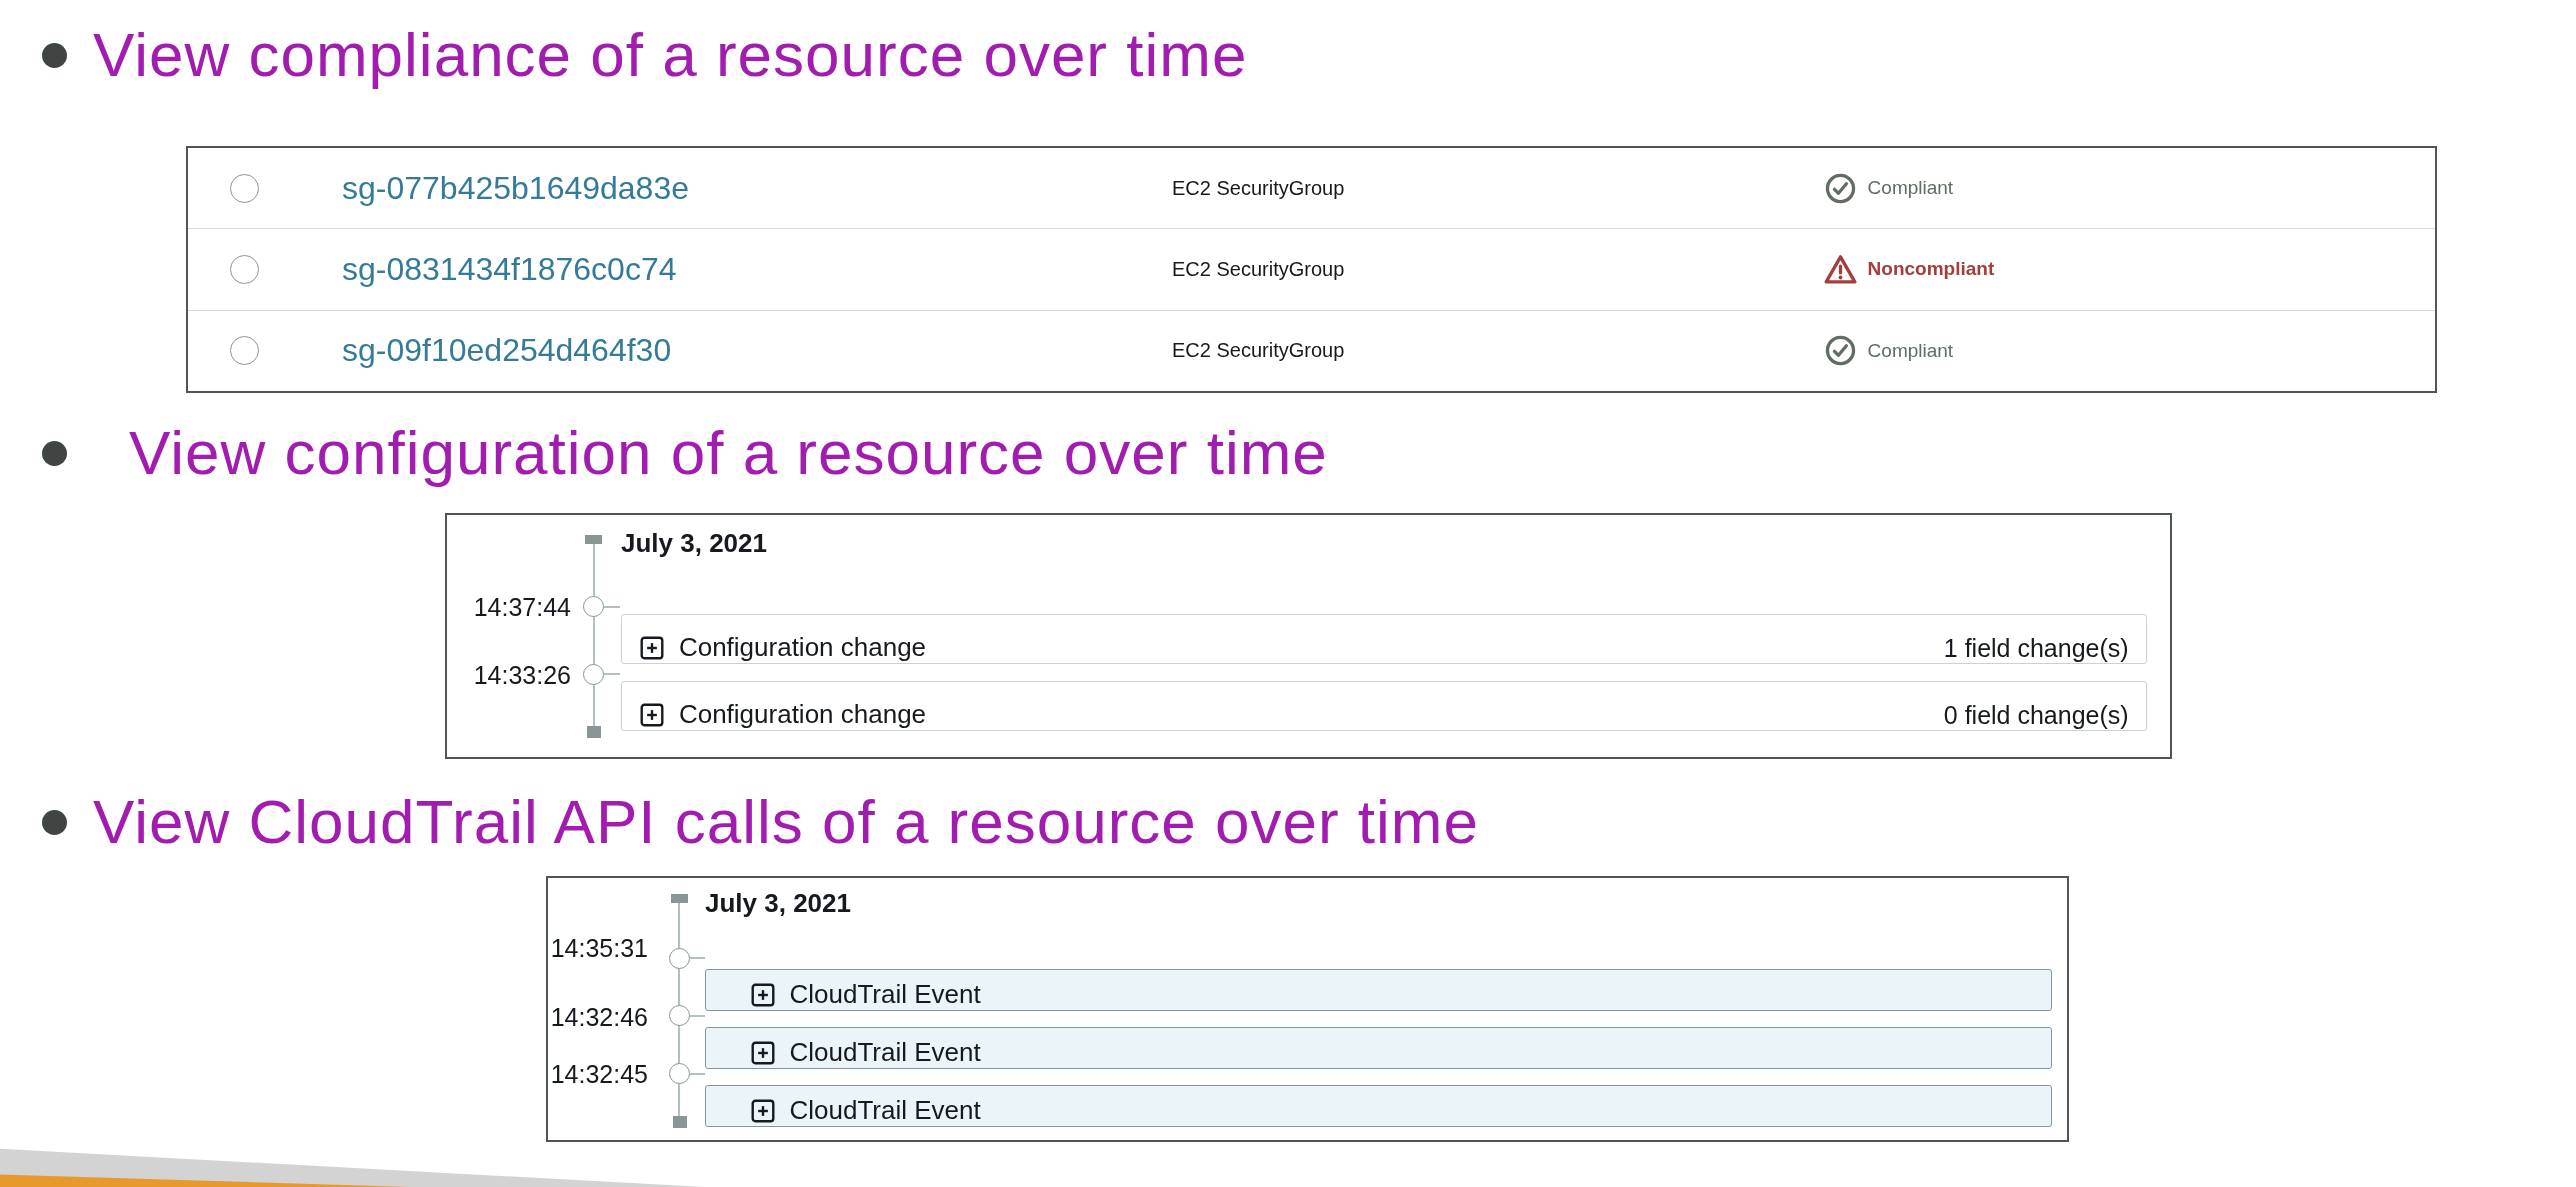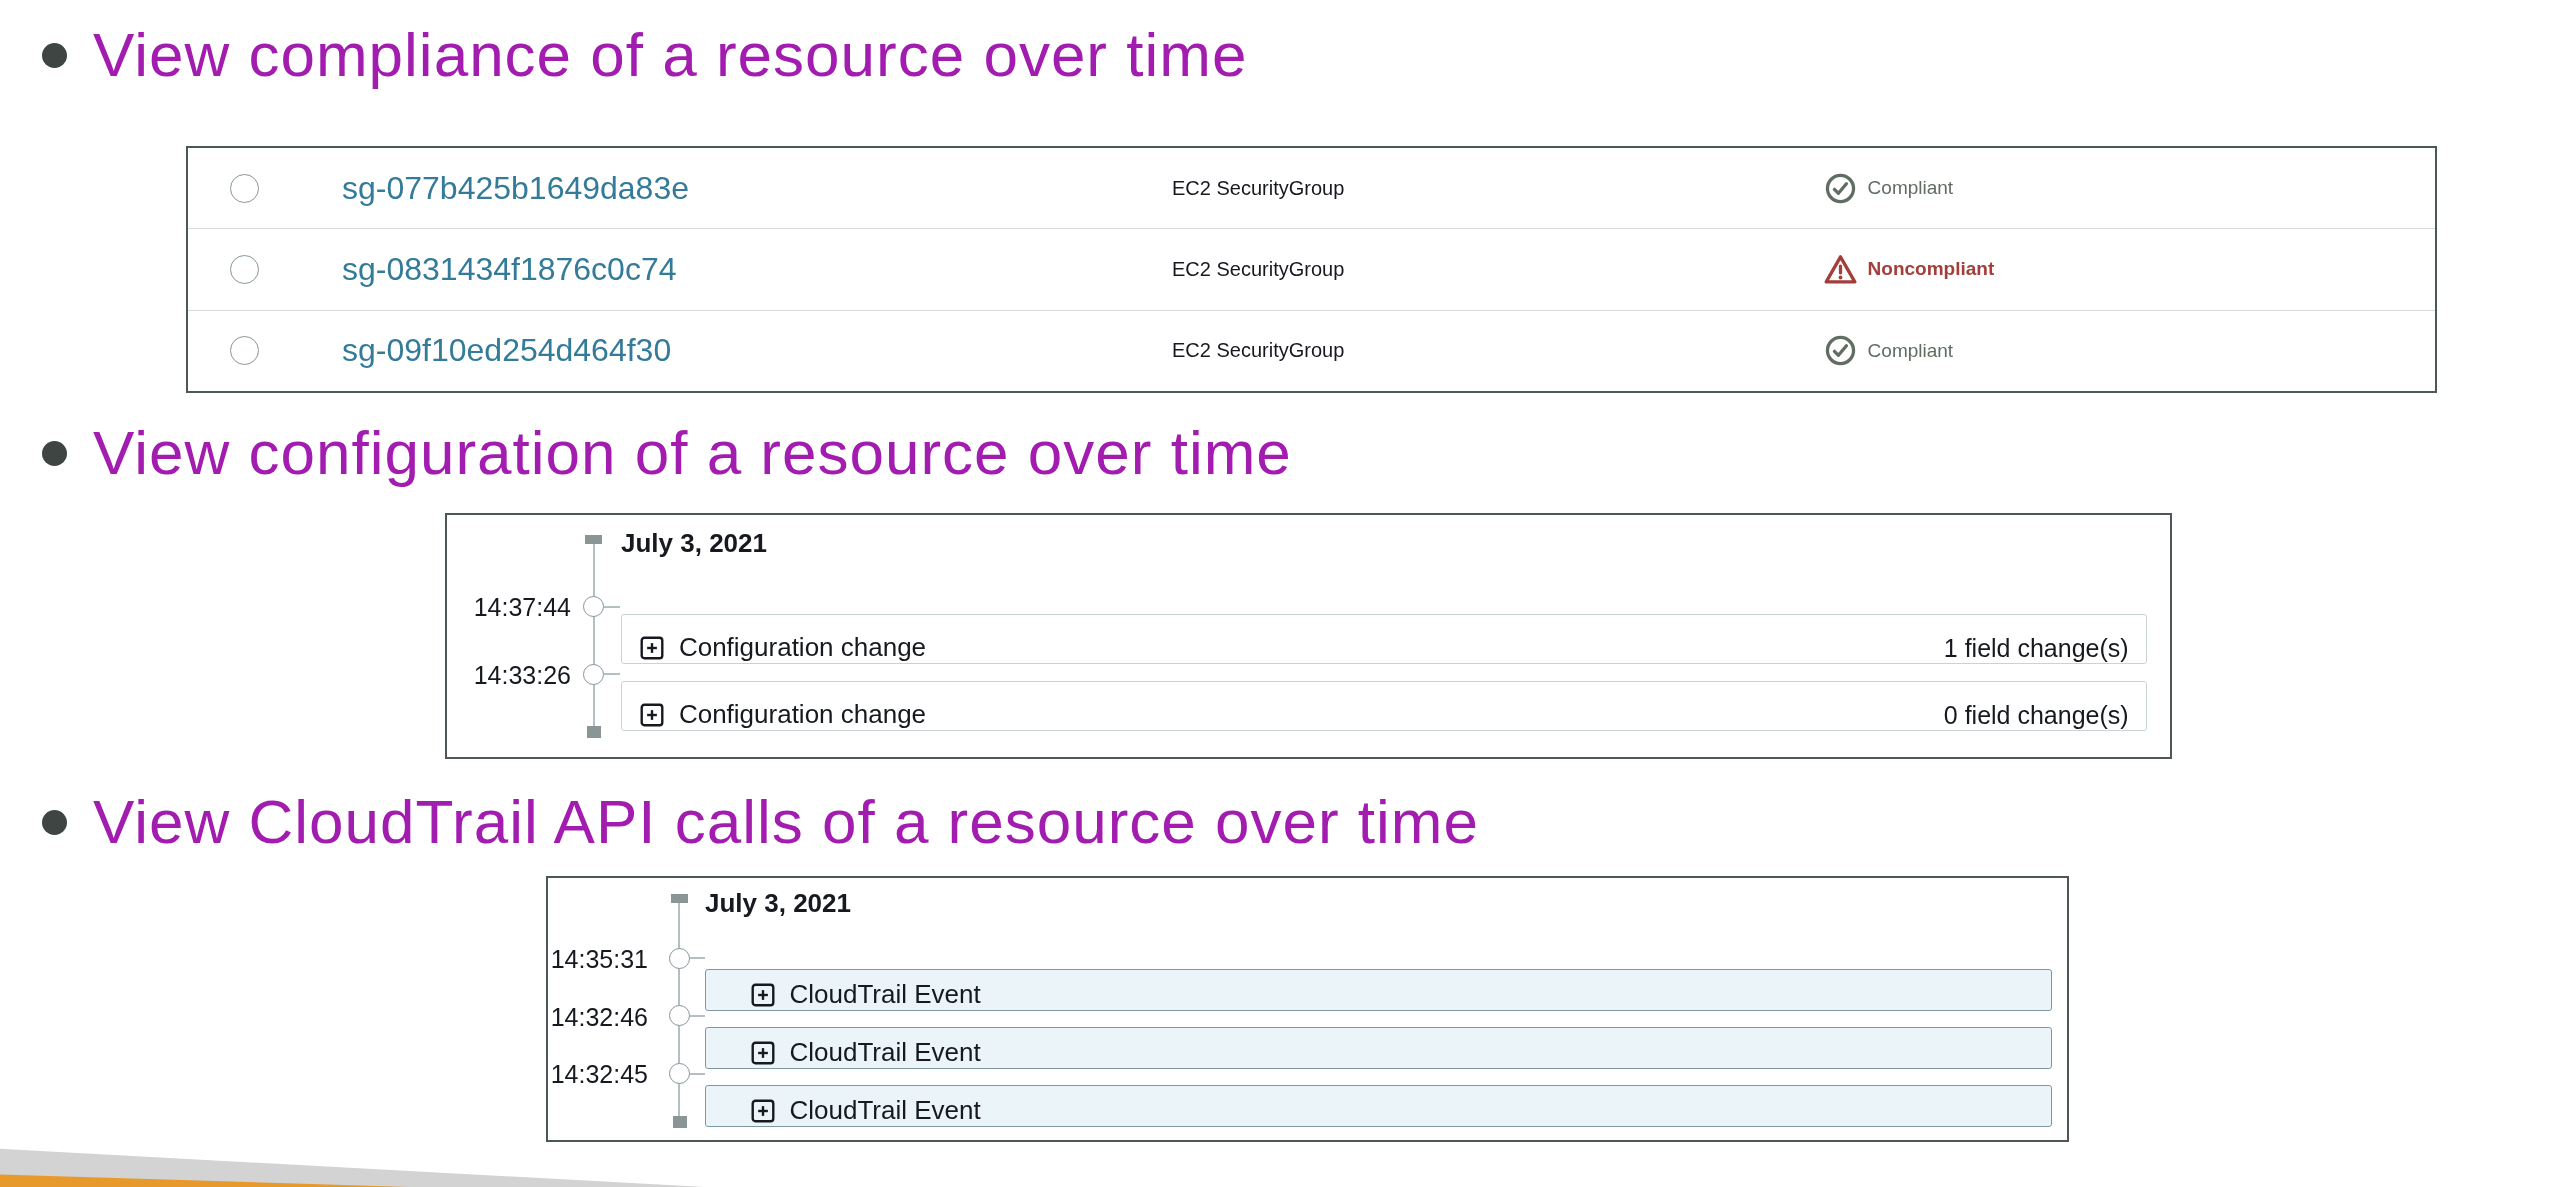--- a/index.html
+++ b/index.html
@@ -13,21 +13,21 @@
     background: #ffffff;
     overflow: hidden;
   }
 
   
   .bullet-title { position: absolute; left: 93px; color: #a21caf; font-weight: 300;
                   font-size: 62px; line-height: 68px; letter-spacing: 1px; white-space: nowrap; }
   .bullet-dot { position: absolute; left: 42px; width: 25px; height: 25px; border-radius: 50%;
                 background: #3e4543; }
   #title1 { top: 21px; }  #dot1 { top: 43px; }
-  #title2 { top: 419px; } #dot2 { top: 441px; }
+  #title2 { top: 419px; margin-left: 36px; } #dot2 { top: 441px; }
   #title3 { top: 788px; } #dot3 { top: 810px; }
 
   
   .compliance-table {
     position: absolute; left: 186px; top: 146px; width: 2251px; height: 247px;
     background: #ffffff; border: 2.9px solid #4f565a;
     display: flex; flex-direction: column;
   }
   .c-row { flex: 1; display: flex; align-items: center; position: relative; background: #fff; }
   .c-row + .c-row { border-top: 1px solid #d5dbdb; }
@@ -73,21 +73,21 @@
   #config-panel .k0 { left: 157px; top: 91px; width: 16.4px; }
   #config-panel .k1 { left: 157px; top: 158px; width: 16.4px; }
   #config-panel .e0 { left: 174px; top: 67px;  width: 1526px; height: 50px; }
   #config-panel .e1 { left: 174px; top: 134px; width: 1526px; height: 50px; }
 
   
   #cloudtrail-panel .tl-line  { left: 130px; top: 22px; height: 221px; }
   #cloudtrail-panel .m-top    { left: 123px; top: 16.4px; width: 17.4px; height: 8.7px; }
   #cloudtrail-panel .m-bottom { left: 125px; top: 238px; width: 13.5px; height: 11.6px; }
   #cloudtrail-panel .tl-date  { left: 157px; top: 9.7px; }
-  #cloudtrail-panel .t0 { left: 0; width: 100px; top: 67px; }
+  #cloudtrail-panel .t0 { left: 0; width: 100px; top: 56px; }
   #cloudtrail-panel .t1 { left: 0; width: 100px; top: 125px; }
   #cloudtrail-panel .t2 { left: 0; width: 100px; top: 182px; }
   #cloudtrail-panel .n0 { left: 121px; top: 70px; }
   #cloudtrail-panel .n1 { left: 121px; top: 127px; }
   #cloudtrail-panel .n2 { left: 121px; top: 185px; }
   #cloudtrail-panel .k0 { left: 142px; top: 79px; width: 15.4px; }
   #cloudtrail-panel .k1 { left: 142px; top: 137px; width: 15.4px; }
   #cloudtrail-panel .k2 { left: 142px; top: 195px; width: 15.4px; }
   #cloudtrail-panel .e0 { left: 157px; top: 59px;  width: 1347px; height: 42px; }
   #cloudtrail-panel .e1 { left: 157px; top: 117px; width: 1347px; height: 42px; }

